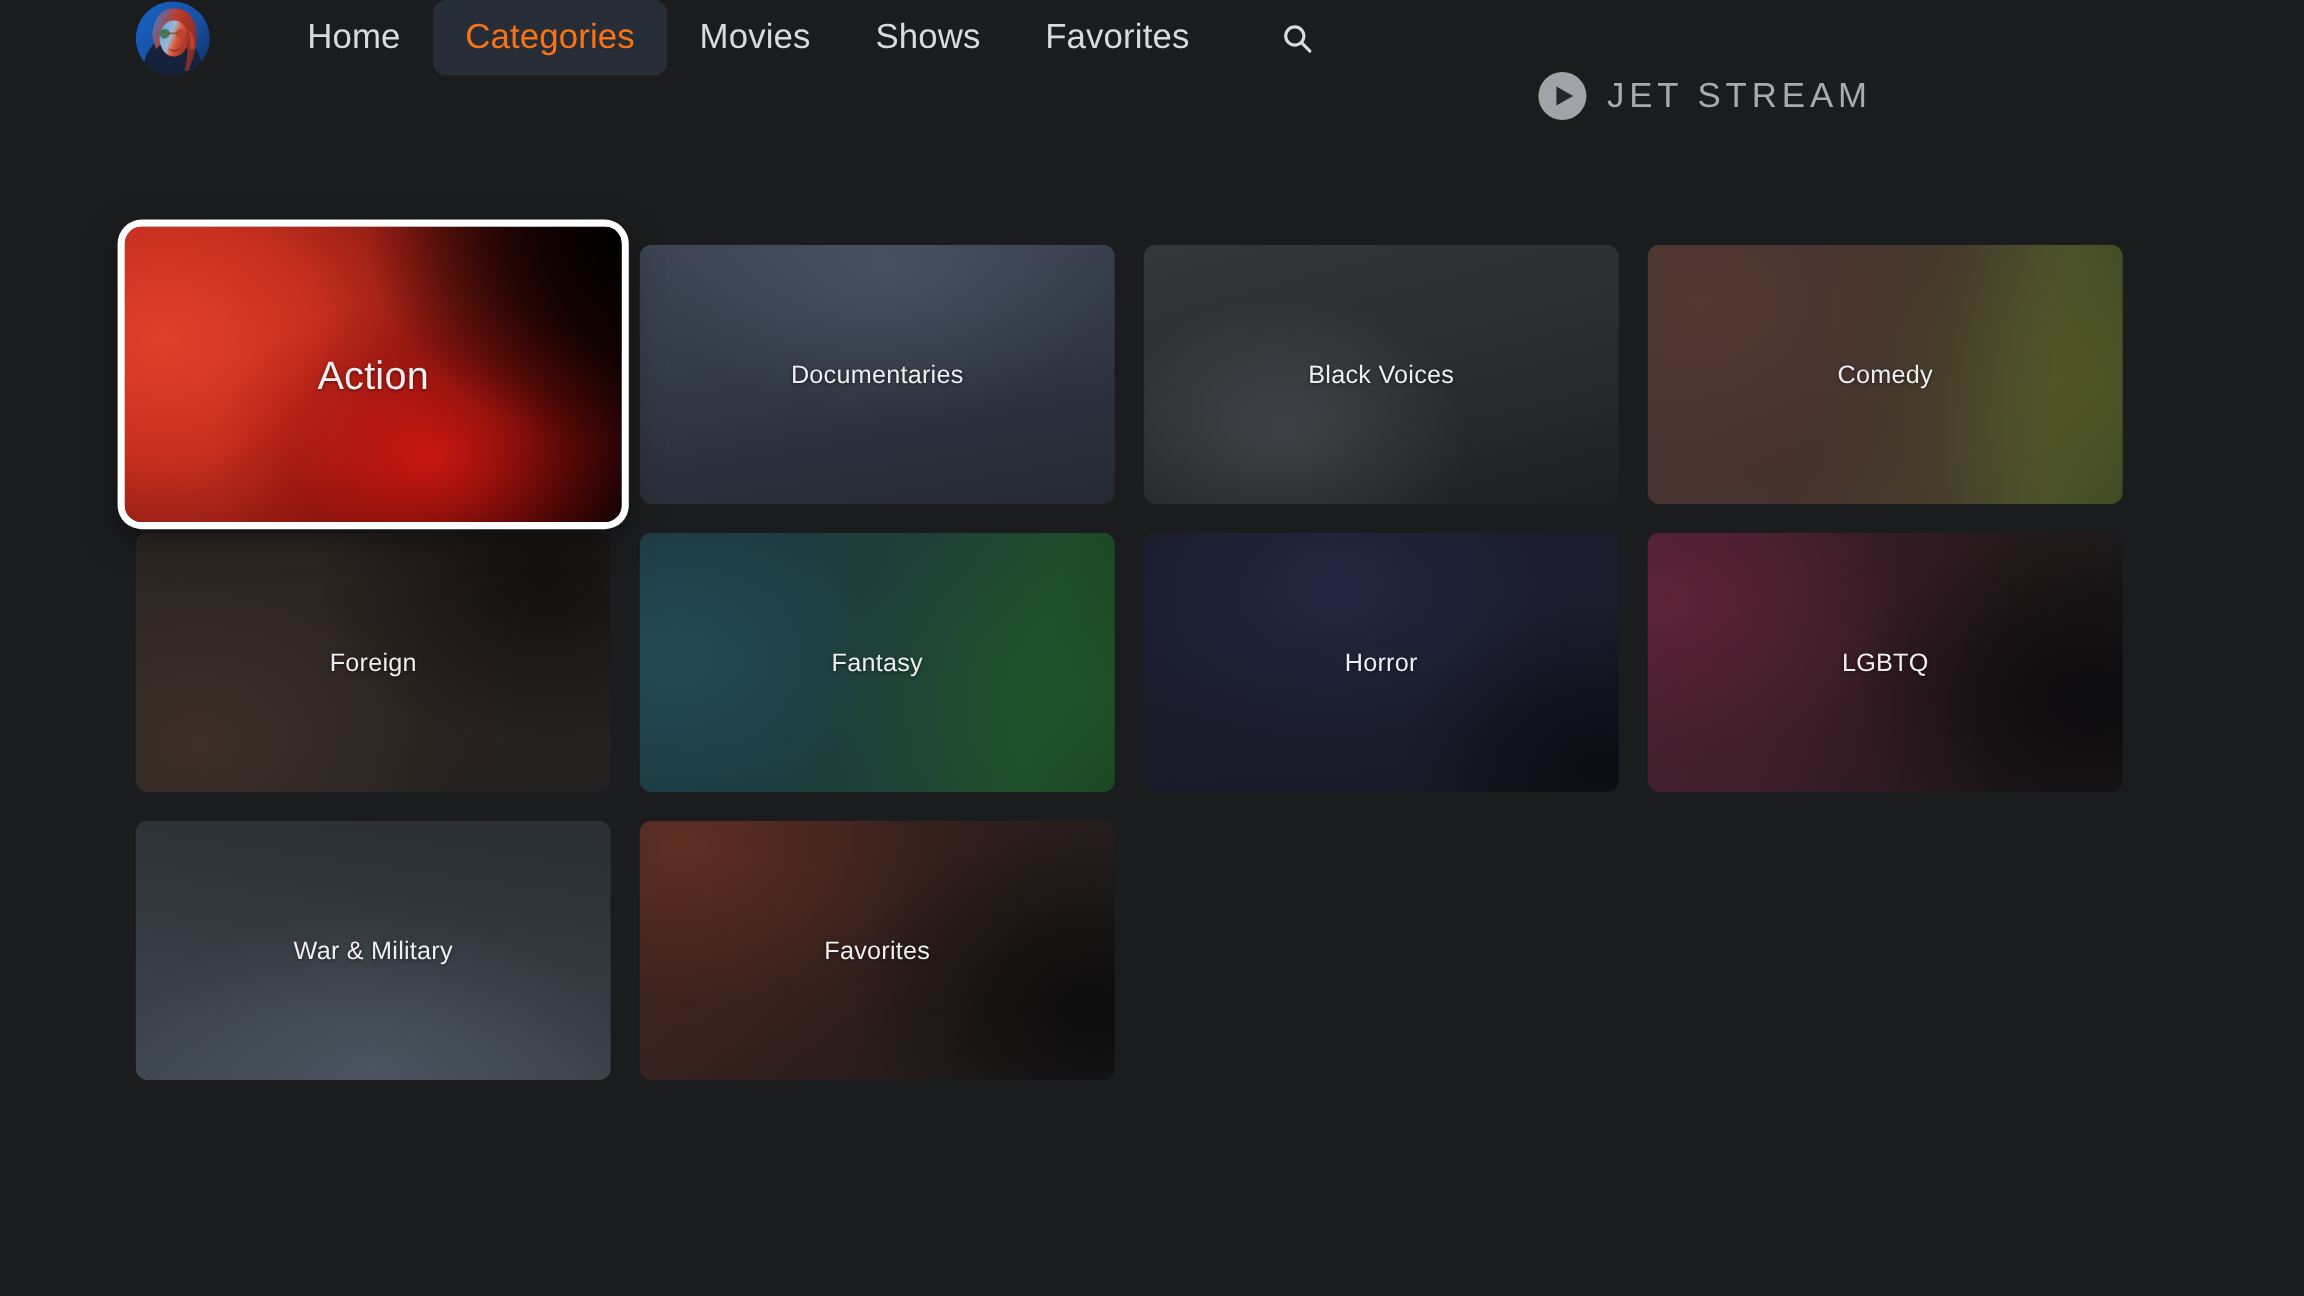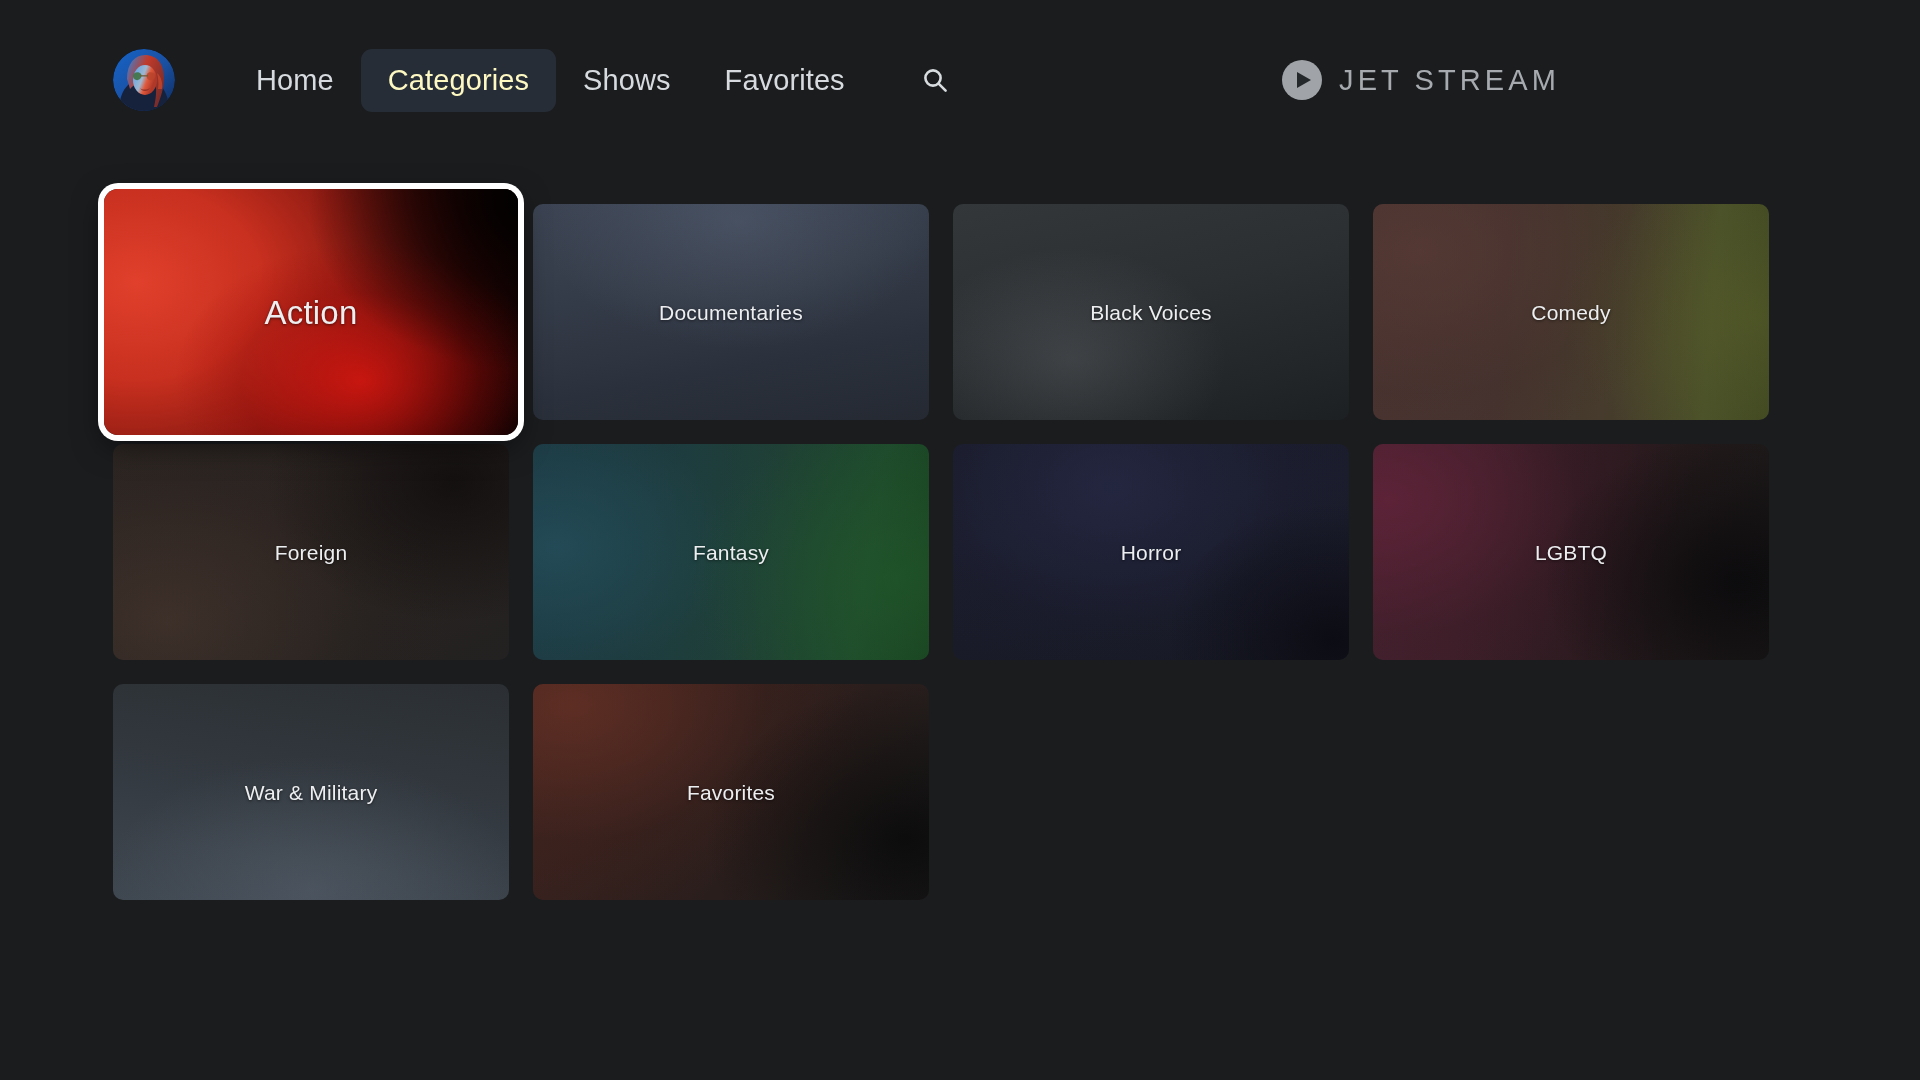--- a/index.html
+++ b/index.html
@@ -16,21 +16,21 @@
     -webkit-font-smoothing: antialiased;
   }
 
   
   .topbar {
     position: absolute;
     top: 0; left: 0;
     width: 1616px;
     height: 160px;
     display: flex;
-    align-items: center;
+    align-items: flex-start;
   }
 
   .nav-left {
     display: flex;
     align-items: center;
     margin-left: 113px;
   }
 
   .avatar {
     width: 62px;
@@ -55,21 +55,21 @@
     padding: 17px 27px;
     border-radius: 11px;
     line-height: 1;
     white-space: nowrap;
     letter-spacing: 0.1px;
     background: transparent;
   }
 
   .nav-item.active {
     background: #272d36;
-    color: #fef9c3;
+    color: #f97316;
   }
 
   .search-btn {
     margin-left: 32px;
     padding: 12px 16px;
     display: flex;
     align-items: center;
     justify-content: center;
     border-radius: 10px;
   }
@@ -321,20 +321,21 @@
           <rect x="27" y="26" width="8" height="1.6" fill="#6e5a3a" opacity="0.8"></rect>
           <path d="M27 39 C29 41 34 41 37 39 C35 43 29 43 27 39 Z" fill="#8c2f26" opacity="0.9"></path>
           <path d="M44 24 C48 27 50 34 49 40 L45 40 C46 34 45 28 44 24 Z" fill="#d04a2c" opacity="0.7"></path>
         </g>
       </svg>
     </div>
 
     <div class="nav-items">
       <div class="nav-item">Home</div>
       <div class="nav-item active">Categories</div>
+      <div class="nav-item">Movies</div>
       <div class="nav-item">Shows</div>
       <div class="nav-item">Favorites</div>
 
       <div class="search-btn">
         <span>
           <svg width="30" height="30" viewBox="0 0 30 30" fill="none" xmlns="http://www.w3.org/2000/svg">
             <circle cx="13" cy="13" r="7.6" stroke="#d9dcdf" stroke-width="2.6"></circle>
             <line x1="18.6" y1="18.6" x2="25.6" y2="25.6" stroke="#d9dcdf" stroke-width="2.6" stroke-linecap="round"></line>
           </svg>
         </span>

